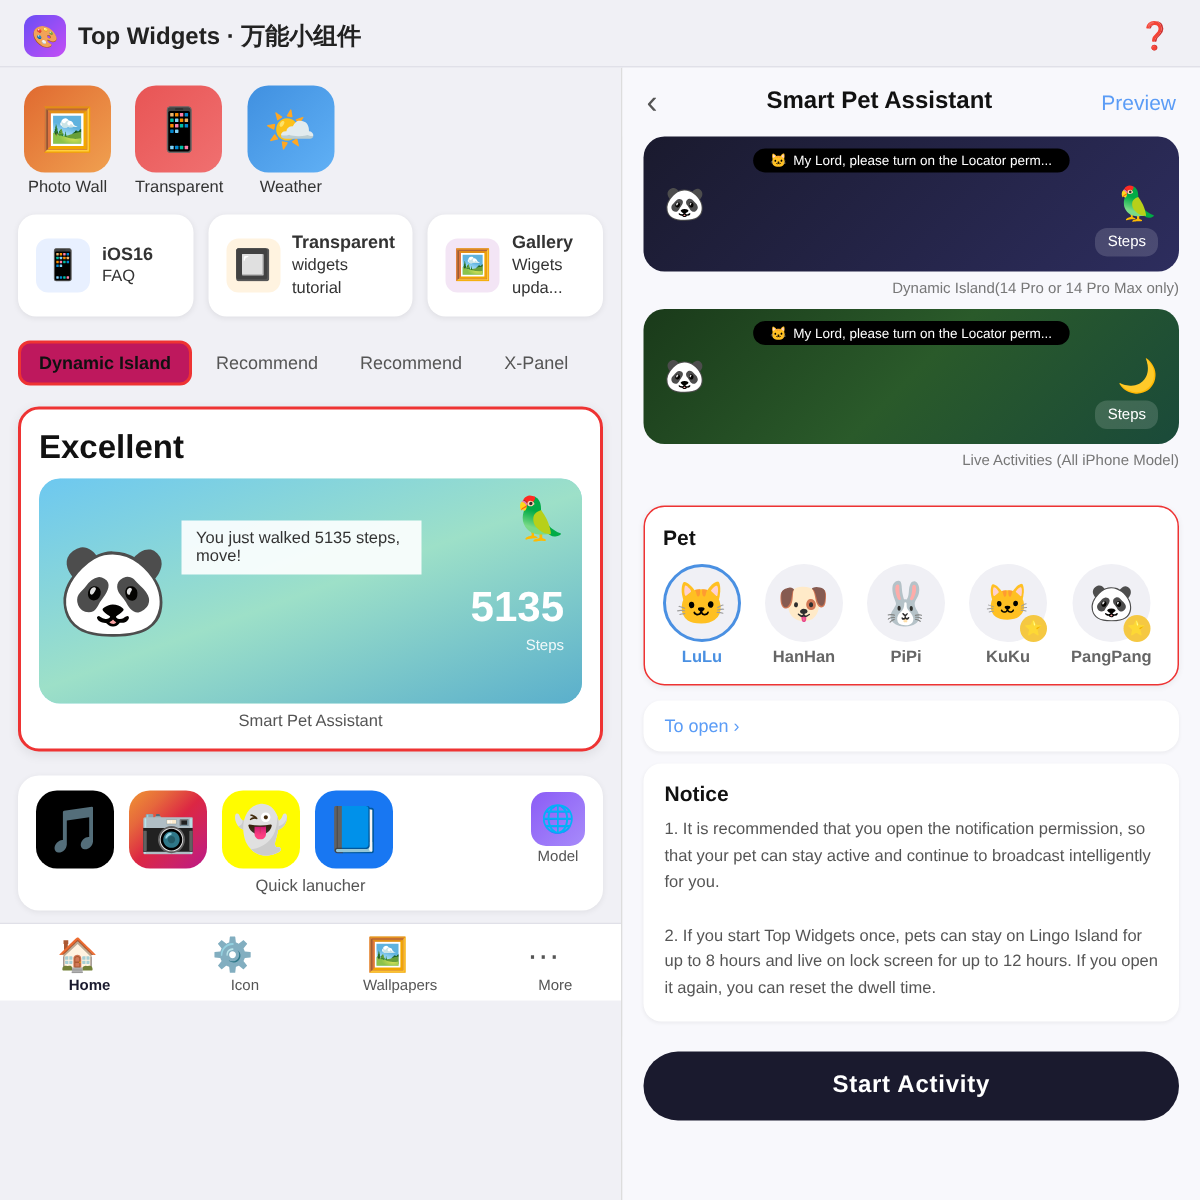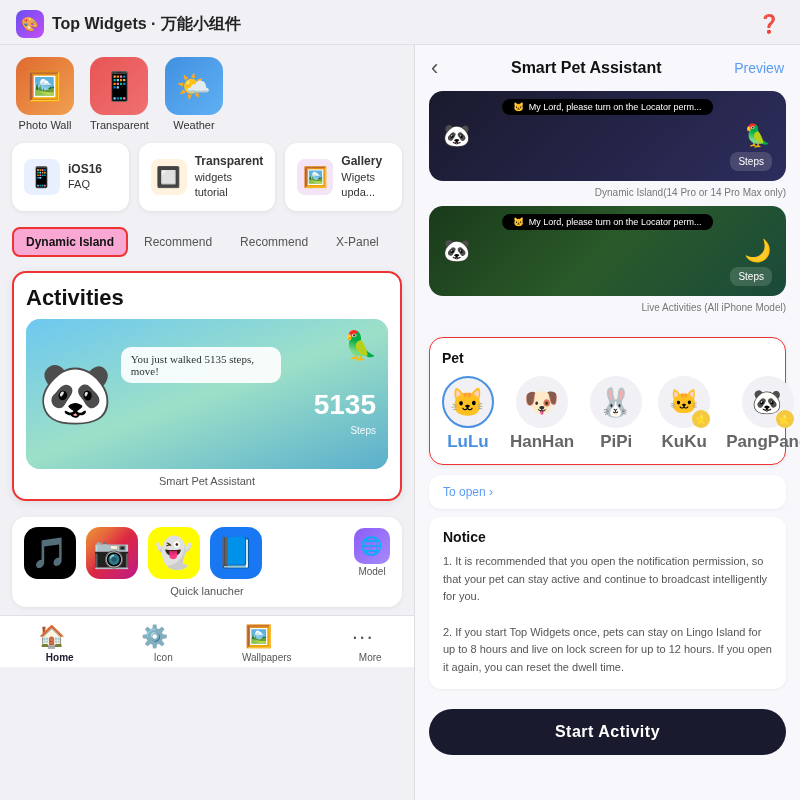--- a/index.html
+++ b/index.html
@@ -128,21 +128,21 @@
     }
     .nav-tab {
       padding: 6px 12px;
       border-radius: 8px;
       font-size: 12px;
       color: #555;
       cursor: pointer;
       white-space: nowrap;
     }
     .nav-tab.active {
-      background: #f9a8d4;
+      background: #be185d;
       border: 2px solid #e33;
       font-weight: 600;
       color: #111;
     }
     .nav-tab-dynamic {
       background: white;
       border: 2px solid #e33;
       font-size: 12px;
     }
 
@@ -184,27 +184,26 @@
       flex-shrink: 0;
     }
     .pet-card-content {
       position: relative;
       z-index: 2;
       margin-left: 8px;
       flex: 1;
     }
     .pet-bubble {
       background: rgba(255,255,255,0.9);
-      border-radius: 10px;
+      border-radius: 0;
       padding: 6px 10px;
       font-size: 11px;
       color: #333;
       margin-bottom: 6px;
       max-width: 160px;
-      font-family: Liberation Serif, serif;
     }
     .pet-steps {
       display: flex;
       align-items: flex-end;
       gap: 4px;
       flex-direction: column;
     }
     .pet-steps-num {
       font-size: 28px;
       font-weight: 700;
@@ -409,21 +408,21 @@
       width: 52px; height: 52px;
       border-radius: 50%;
       display: flex; align-items: center; justify-content: center;
       font-size: 28px;
       background: #f0f0f5;
     }
     .pet-avatar.selected {
       border: 2.5px solid #4a90e2;
     }
     .pet-avatar-name {
-      font-size: 17px;
+      font-size: 11px;
       color: #4a90e2;
       font-weight: 600;
     }
     .pet-avatar-name.gray { color: #666; }
     .pet-locked {
       width: 52px; height: 52px;
       border-radius: 50%;
       background: #f0f0f5;
       display: flex; align-items: center; justify-content: center;
       font-size: 24px;
@@ -540,21 +539,21 @@
     </div>
 
     <div class="nav-tabs">
       <div class="nav-tab active nav-tab-dynamic">Dynamic Island</div>
       <div class="nav-tab">Recommend</div>
       <div class="nav-tab">Recommend</div>
       <div class="nav-tab">X-Panel</div>
     </div>
 
     <div class="excellent-section">
-      <div class="excellent-label">Activities</div>
+      <div class="excellent-label">Excellent</div>
       <div class="pet-card">
         <div class="pet-card-bg"></div>
         <div class="pet-panda">🐼</div>
         <div class="pet-card-content">
           <div class="pet-bubble">You just walked 5135 steps, move!</div>
           <div class="pet-steps">
             <span class="pet-steps-num">5135</span>
             <span class="pet-steps-label">Steps</span>
           </div>
         </div>

